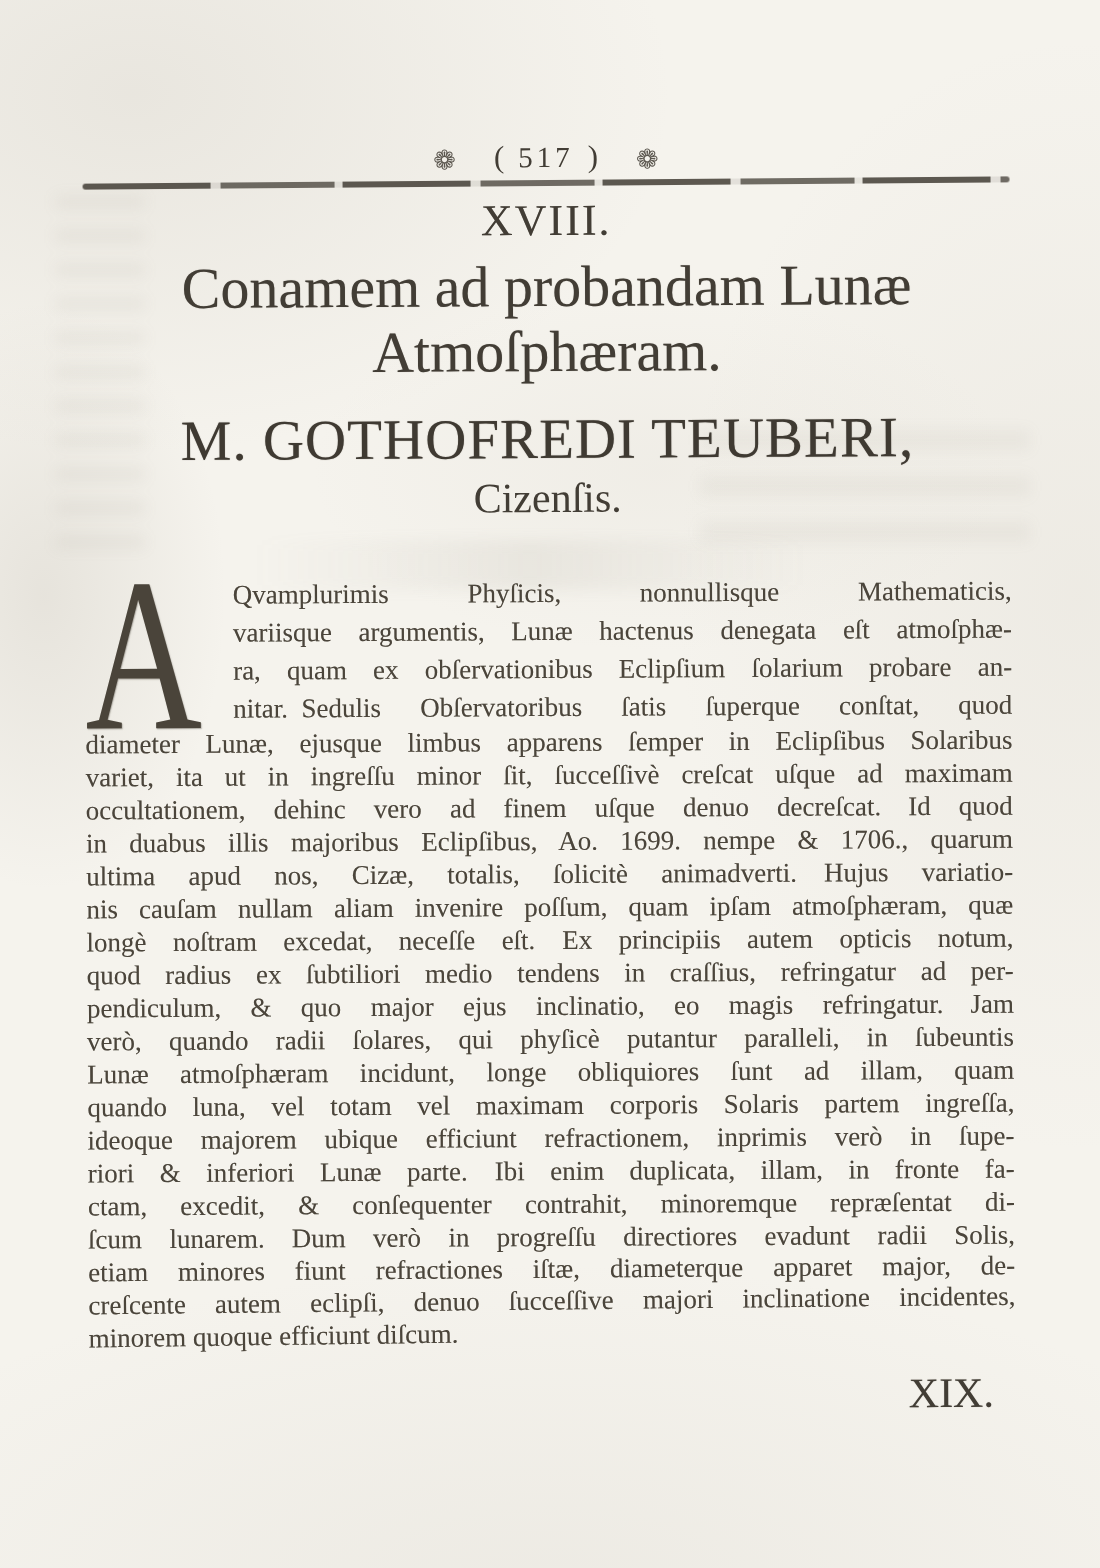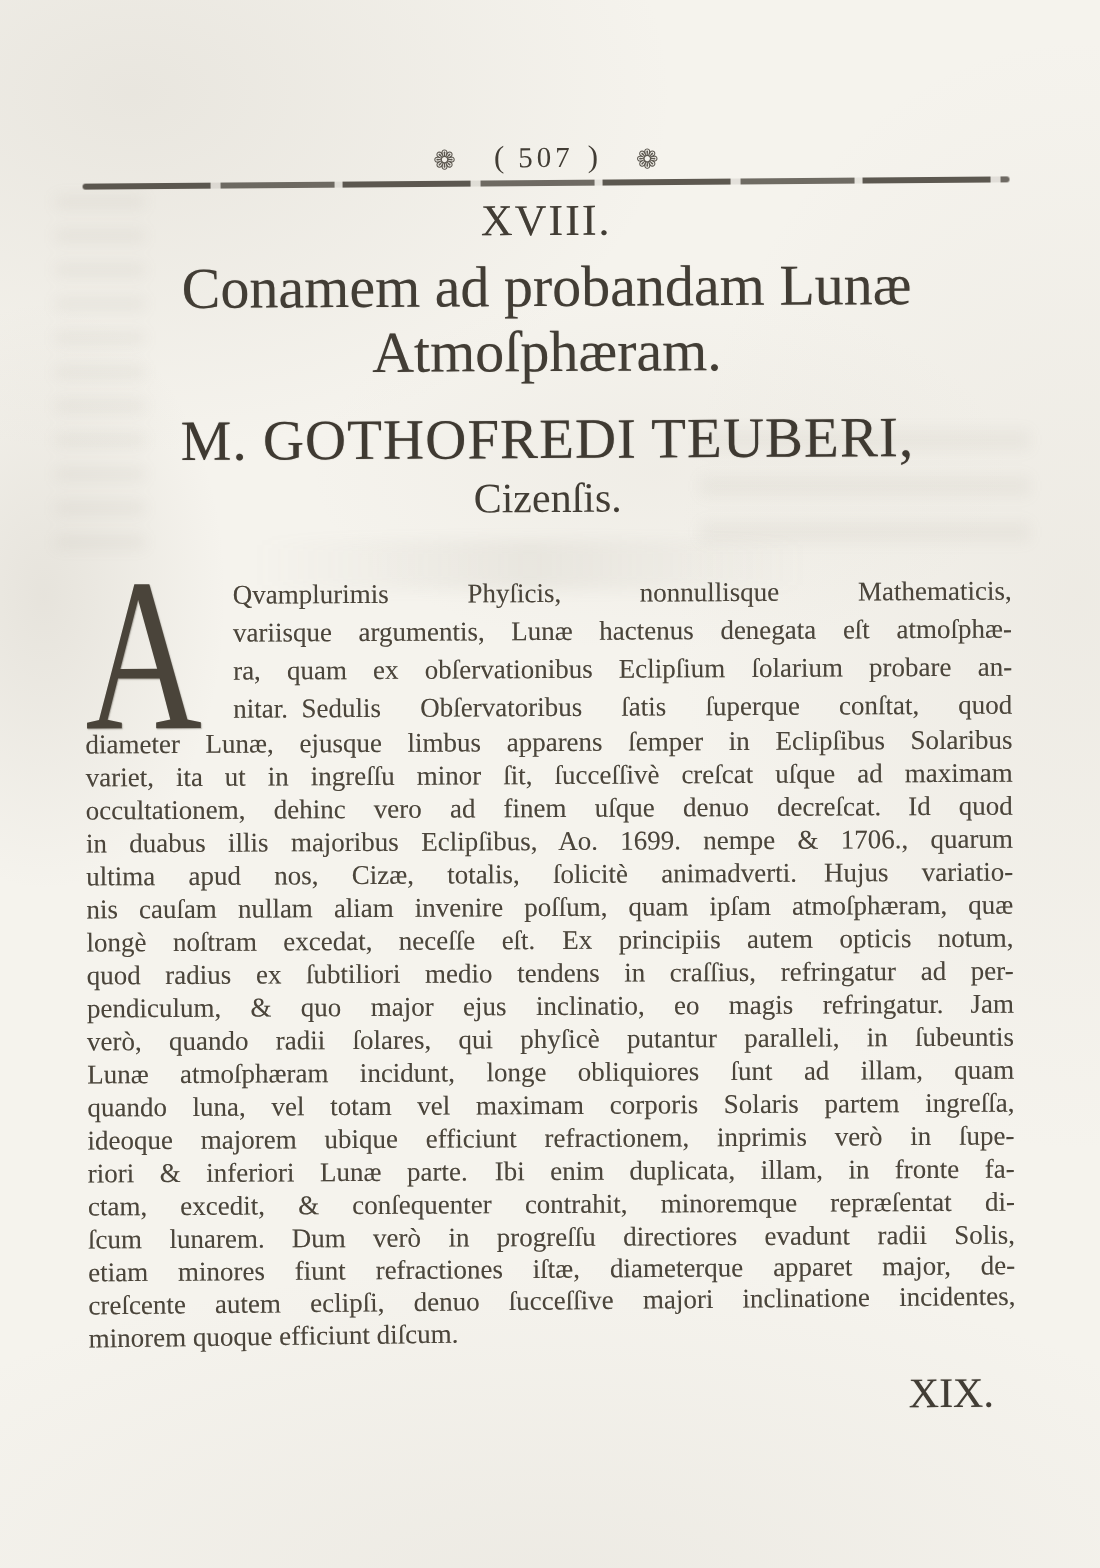--- a/index.html
+++ b/index.html
@@ -137,21 +137,21 @@
 </head>
 <body style="--ink-body: #4b453b; --ink-head: #423d35; background-color: rgb(245, 243, 237);">
 
 <div class="smudge sm1"></div>
 <div class="smudge sm2"></div>
 <div class="smudge sm3"></div>
 
 <div class="content">
 
   <div class="header">
-    <span class="orn">❁</span><span class="paren">(</span><span class="pagenum">507</span><span class="paren">)</span><span class="orn">❁</span>
+    <span class="orn">❁</span><span class="paren">(</span><span class="pagenum">517</span><span class="paren">)</span><span class="orn">❁</span>
   </div>
 
   <div class="rule"></div>
 
   <div class="secnum">XVIII.</div>
 
   <h1 class="title">
     <span class="t1">Conamem ad probandam Lunæ</span>
     <span class="t2">Atmoſphæram.</span>
   </h1>

